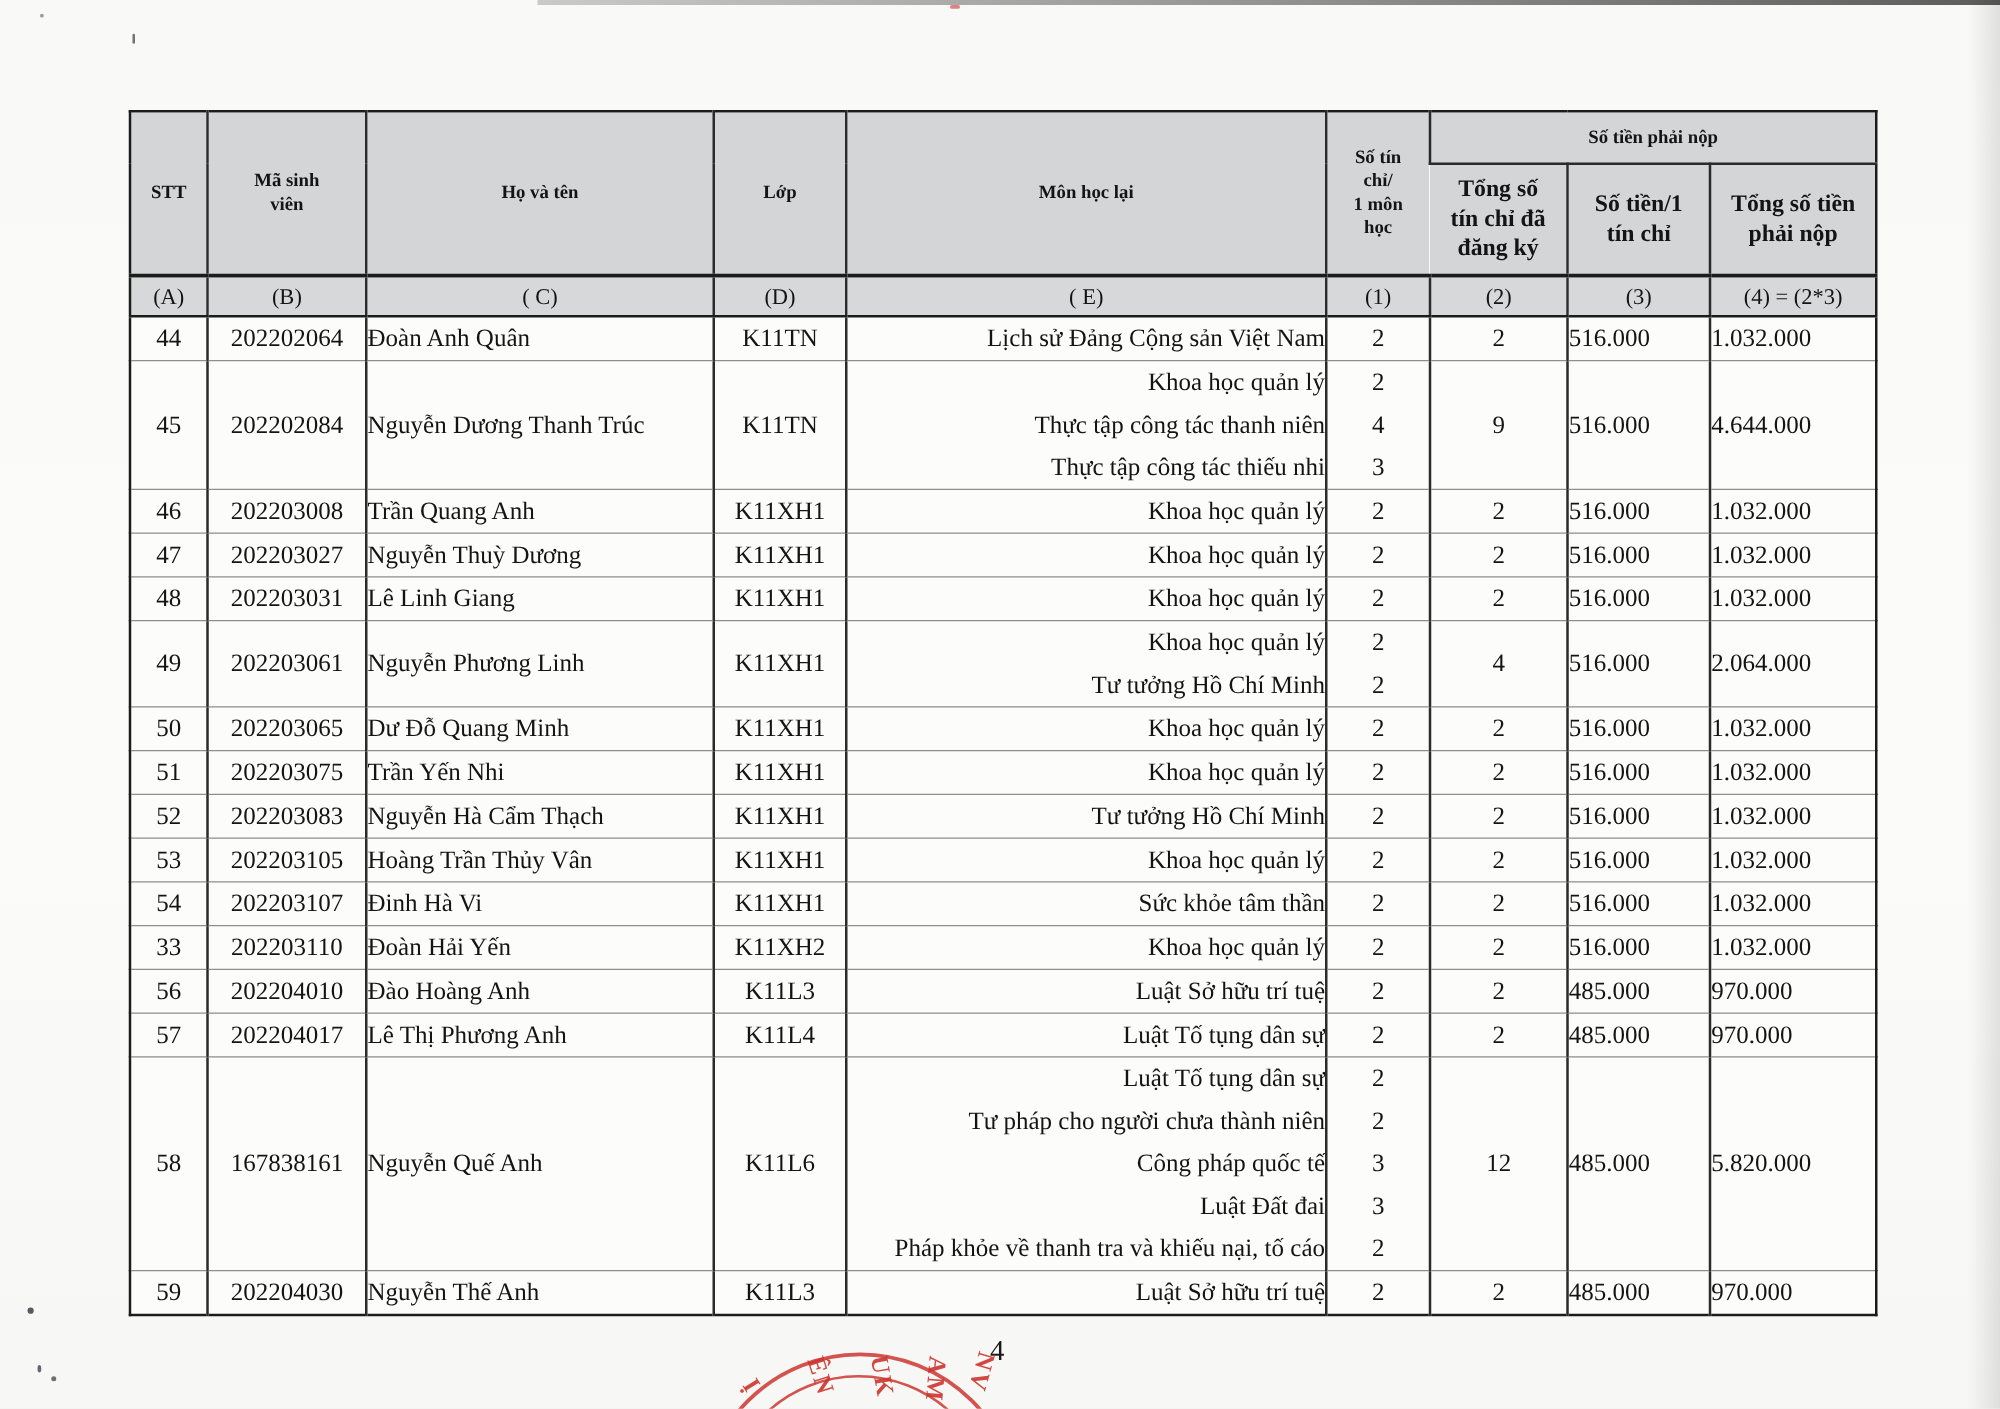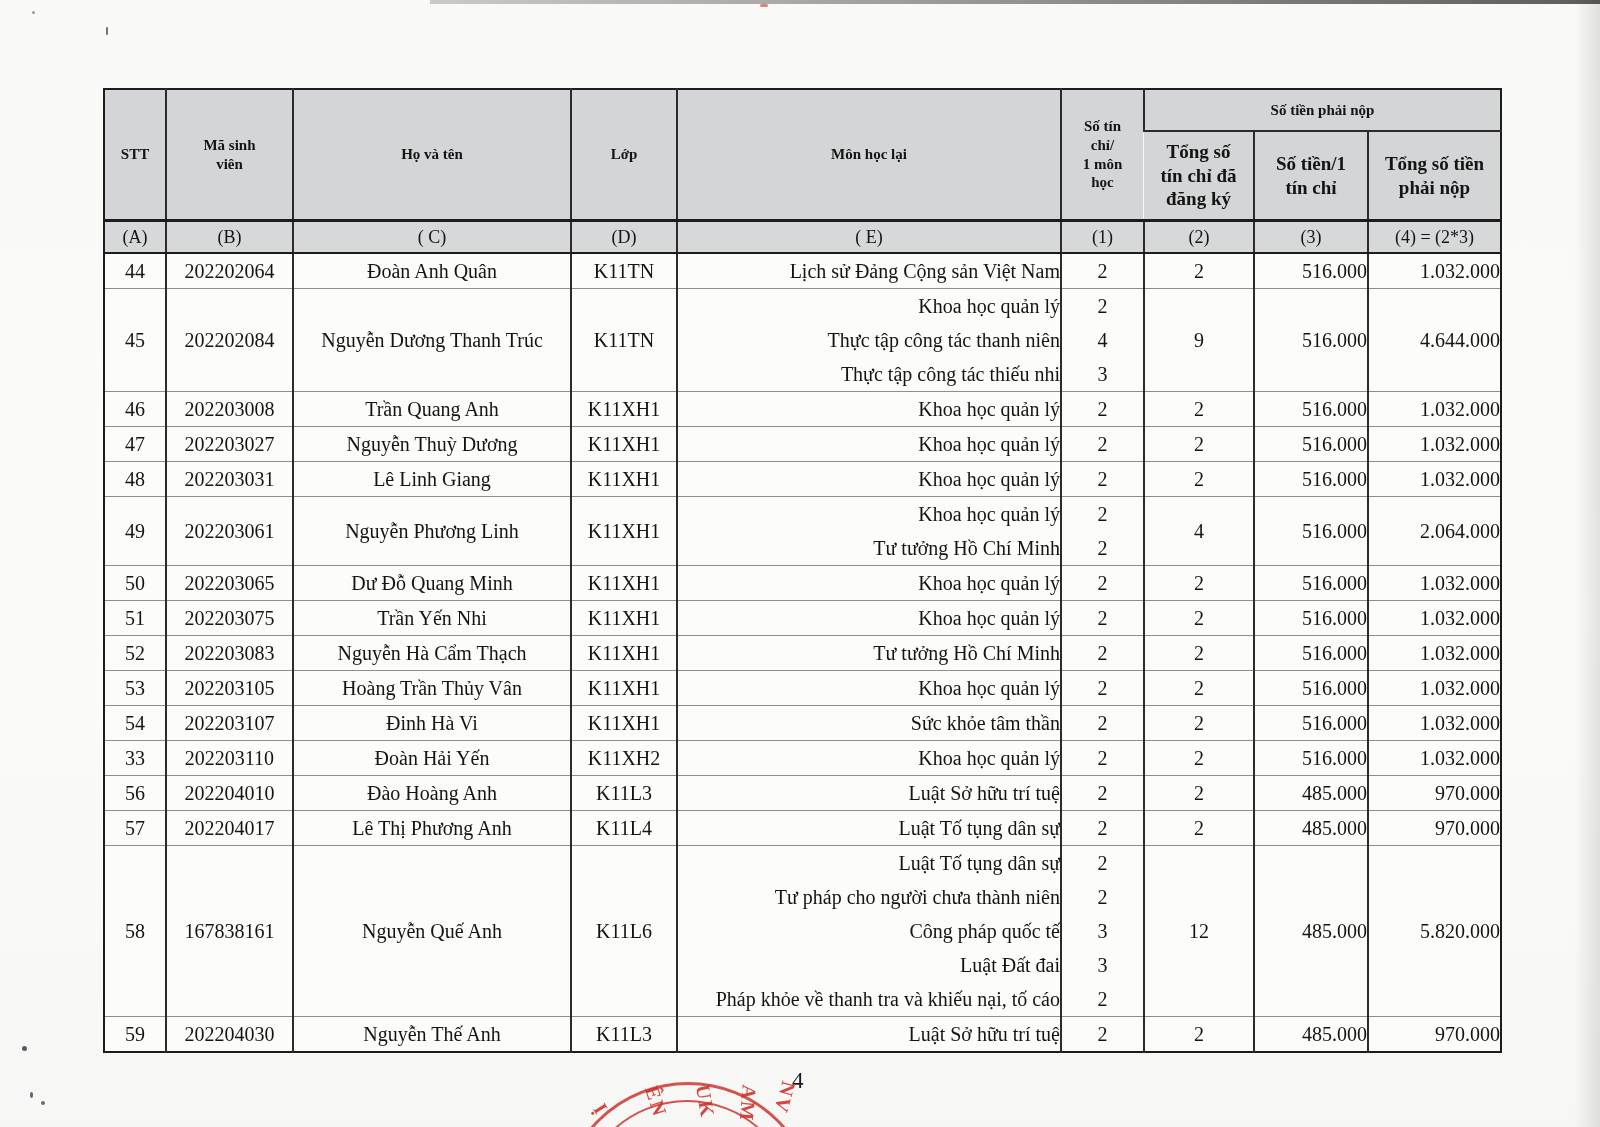--- a/index.html
+++ b/index.html
@@ -43,22 +43,22 @@
   }
   tr.h-main th.group{height:40px;border-bottom:2px solid #2b2b2b;}
   tr.h-sub th{height:87px;font-size:19px;}
   tr.h-letters td{
     background:#d6d8d9;text-align:center;height:30px;font-size:18px;
     border-top:3px solid #1c1c1c;border-bottom:2px solid #1c1c1c;
   }
   tbody tr{border-top:1px solid #8e8e8e;}
   tbody td{background:#fcfcfa;}
   .c-center{text-align:center;}
-  .c-name{text-align:center;padding-left:7px;font-family:Liberation Serif, serif;}
-  .c-money{text-align:right;padding-right:13px;}
+  .c-name{text-align:left;padding-left:7px;font-family:Liberation Serif, serif;}
+  .c-money{padding-right:13px;}
   .subject-line{height:34px;line-height:34px;padding-left:8px;white-space:nowrap;text-align:right;}
   .credit-line{height:34px;line-height:34px;text-align:center;}
   .page-number{position:absolute;left:792px;top:1068px;font-size:23px;color:#1a1a1a;}
 
   .stamp .ring{position:absolute;border:3px solid rgba(205,54,48,.85);border-radius:50%;}
   .stamp .outer{left:560px;top:1082px;width:250px;height:250px;}
   .stamp .inner{left:578px;top:1100px;width:214px;height:214px;border-width:2px;}
   .stamp .frag{
     position:absolute;color:#cd362f;font-weight:bold;font-size:20px;
     letter-spacing:2px;opacity:.9;font-family:"Liberation Serif","DejaVu Serif",serif;

